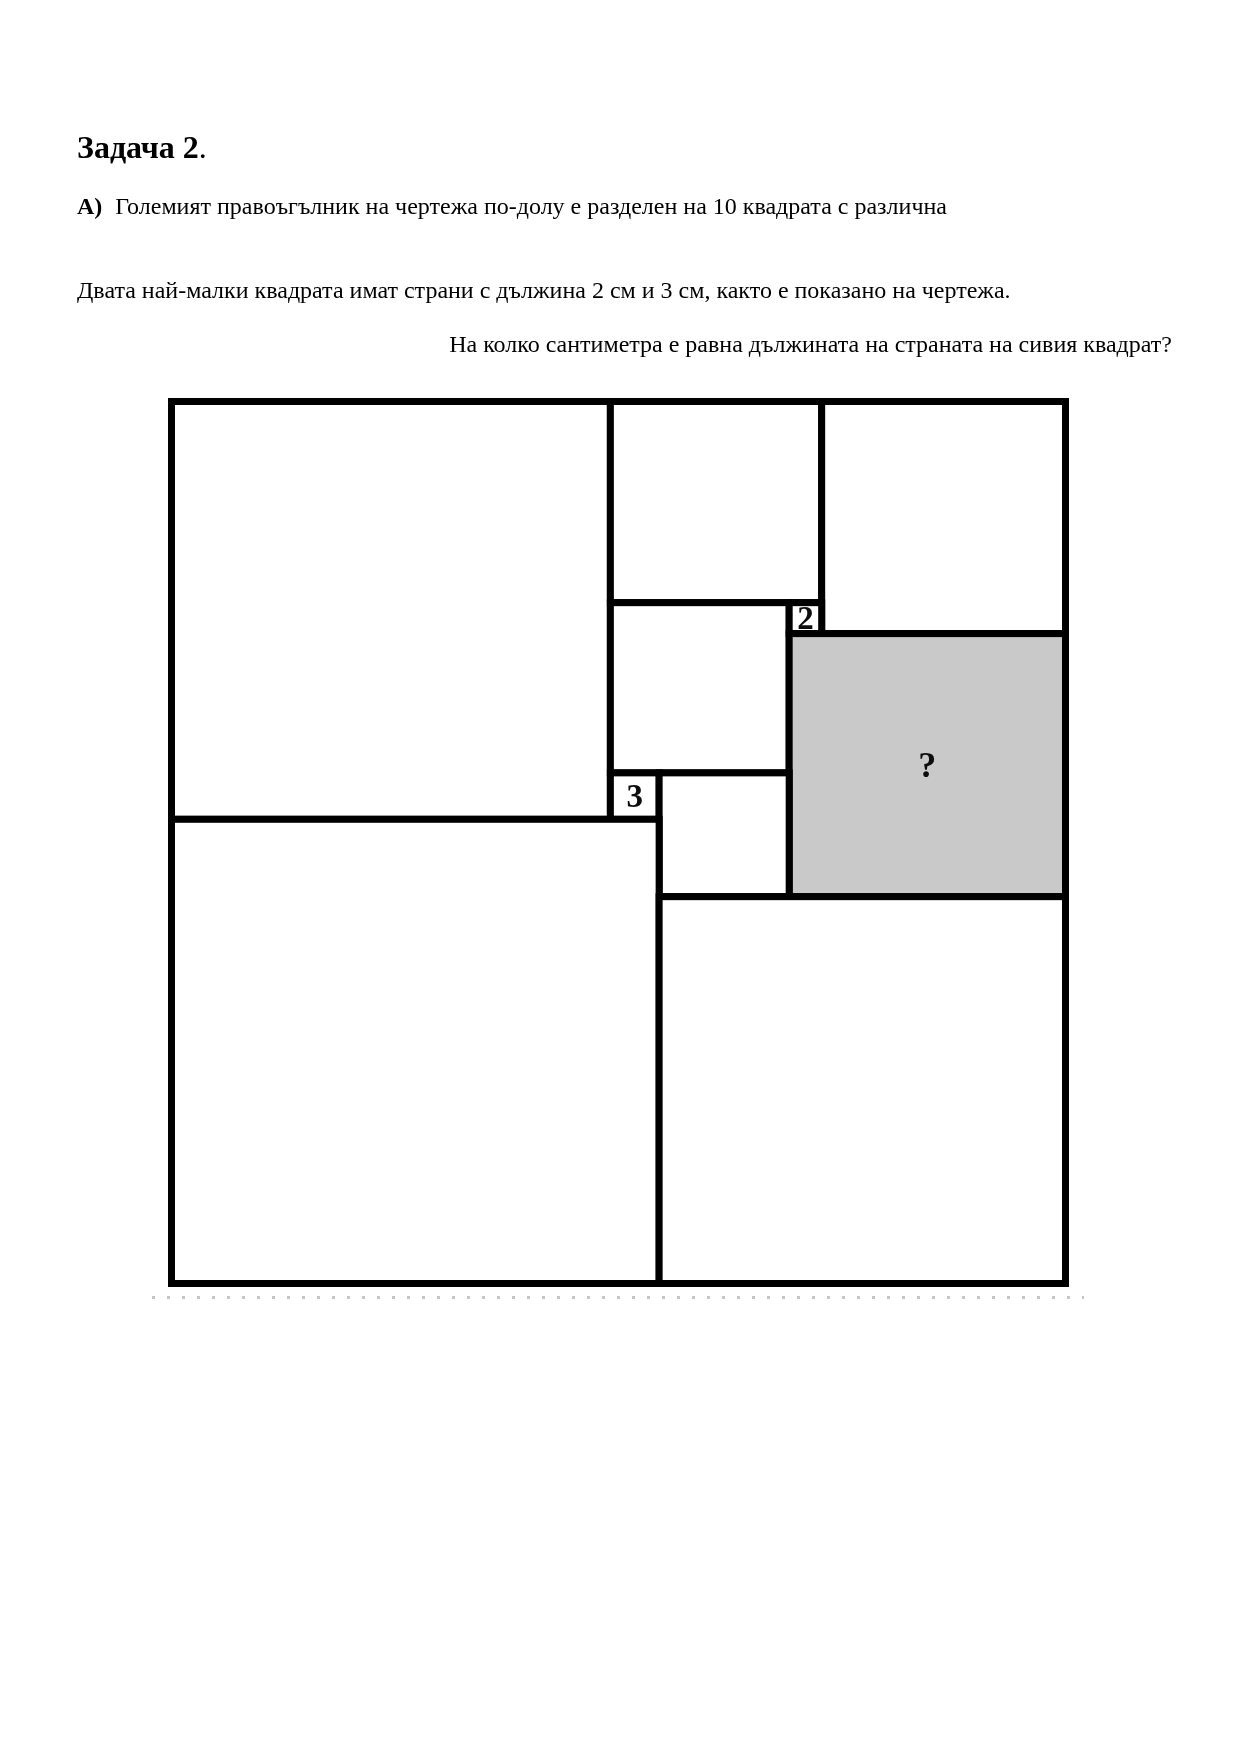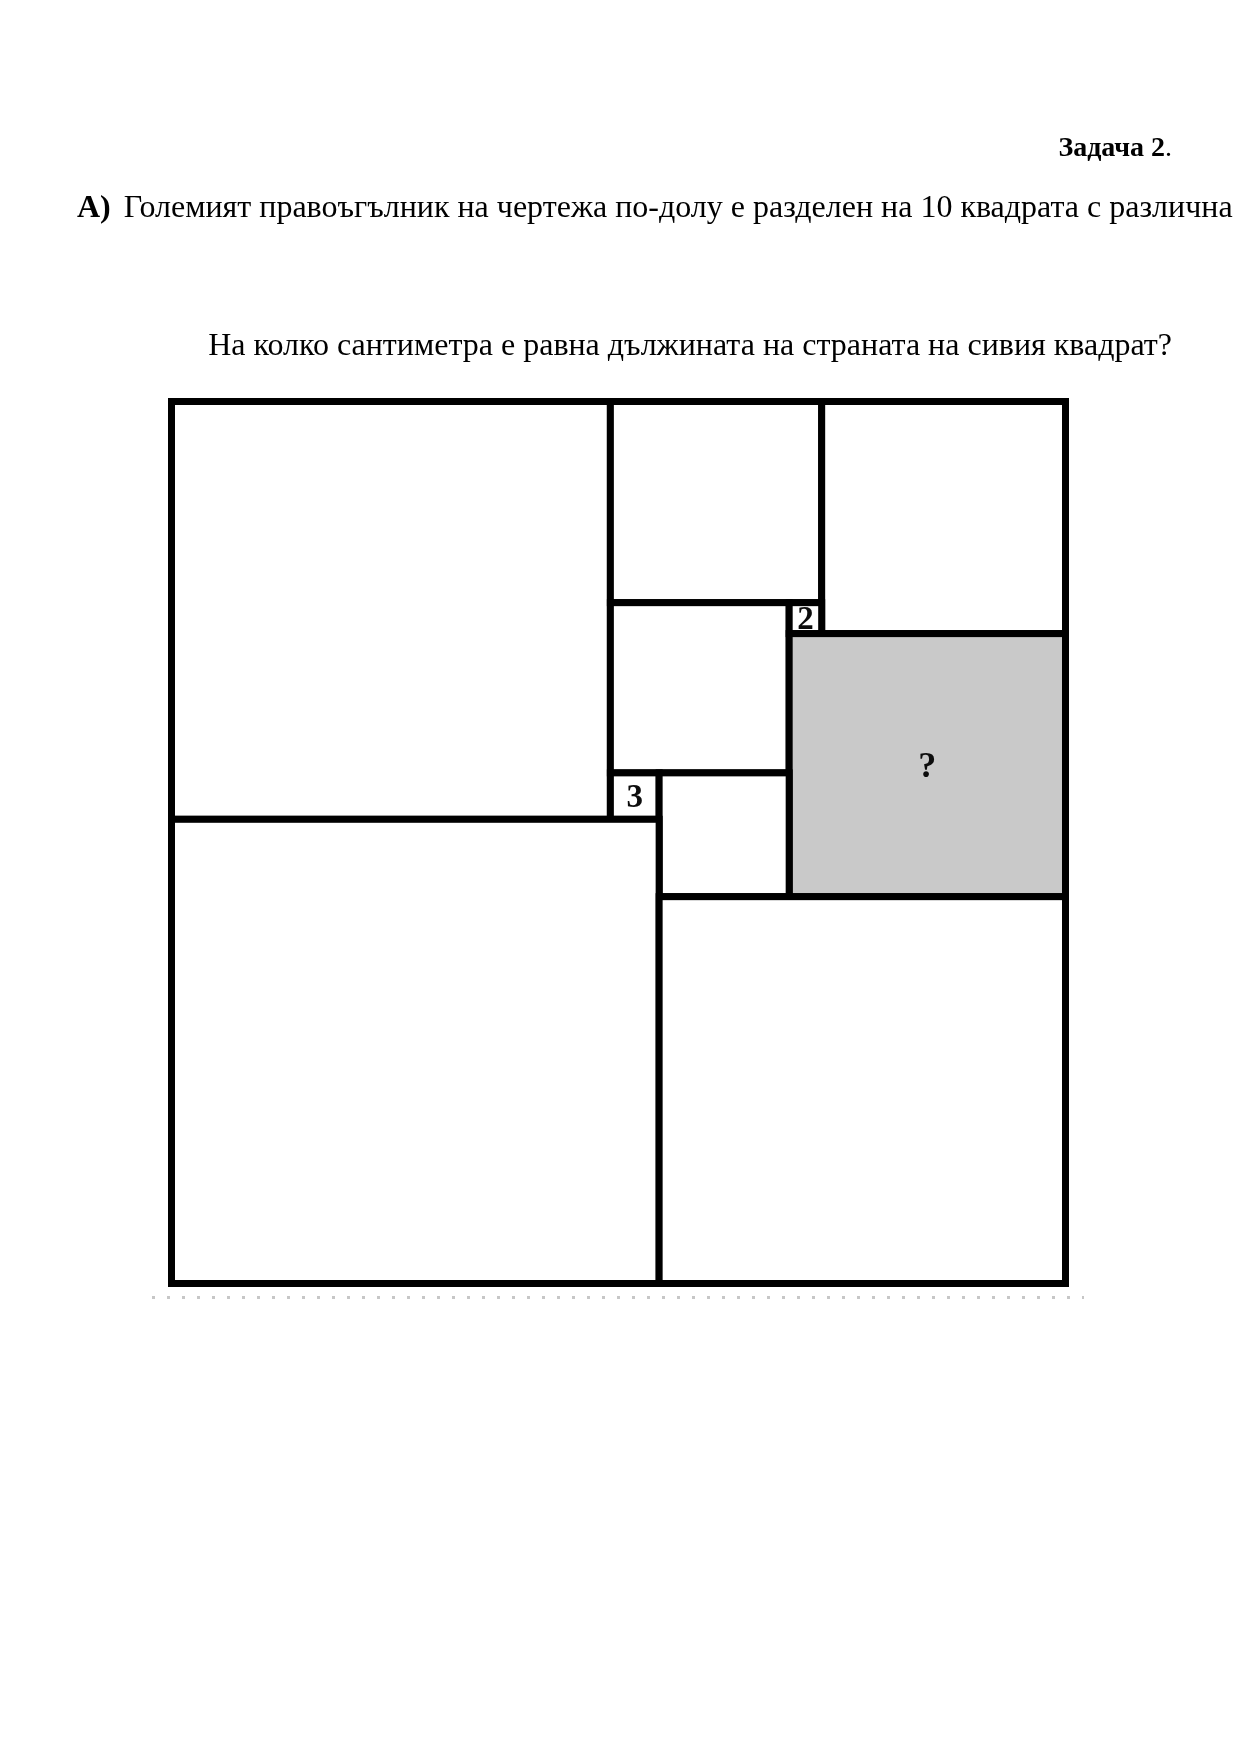--- a/index.html
+++ b/index.html
@@ -9,25 +9,25 @@
     height: 1754px;
     background: #ffffff;
     font-family: "Liberation Serif", "DejaVu Serif", serif;
     color: #000000;
     overflow: hidden;
   }
   .txt {
     position: absolute;
     left: 77px;
     width: 1095px;
-    font-size: 32px;
+    font-size: 24px;
     line-height: 30px;
     white-space: nowrap;
   }
-  .title { top: 132px; font-size: 28px; text-align: right; }
+  .title { top: 132px; font-size: 32px; }
   .title b { font-weight: bold; }
   .stmt1 { top: 191px; }
   .stmt2 { top: 220px; }
   .given { top: 275px; }
   .question { top: 329px; text-align: right; }
   .part-label { font-weight: bold; margin-right: 13px; }
   .figure-svg {
     position: absolute;
     left: 0; top: 0;
     width: 1240px; height: 1754px;
@@ -51,20 +51,21 @@
 </head>
 <body>
 
 <div class="page">
 
   <div class="txt title"><b>Задача 2</b><span>.</span></div>
 
   <div class="txt stmt1"><span class="part-label">А)</span><span>Големият правоъгълник на чертежа по-долу е разделен на 10 квадрата с различна</span></div>
 
 
+  <div class="txt given">Двата най-малки квадрата имат страни с дължина 2 см и 3 см, както е показано на чертежа.</div>
 
   <div class="txt question">На колко сантиметра е равна дължината на страната на сивия квадрат?</div>
 
   <svg class="figure-svg" id="figure" xmlns="http://www.w3.org/2000/svg">
       <rect x="171.5" y="401.5" width="438.8727272727273" height="417.7894736842105" fill="#ffffff" stroke="#000000" stroke-width="7"></rect>
       <rect x="610.3727272727273" y="401.5" width="211.3090909090909" height="201.15789473684208" fill="#ffffff" stroke="#000000" stroke-width="7"></rect>
       <rect x="821.6818181818181" y="401.5" width="243.8181818181818" height="232.10526315789474" fill="#ffffff" stroke="#000000" stroke-width="7"></rect>
       <rect x="610.3727272727273" y="602.6578947368421" width="178.79999999999998" height="170.21052631578948" fill="#ffffff" stroke="#000000" stroke-width="7"></rect>
       <rect x="789.1727272727272" y="602.6578947368421" width="32.50909090909091" height="30.94736842105263" fill="#ffffff" stroke="#000000" stroke-width="7"></rect>
       <rect x="789.1727272727272" y="633.6052631578948" width="276.3272727272727" height="263.05263157894734" fill="#c9c9c9" stroke="#000000" stroke-width="7"></rect>

